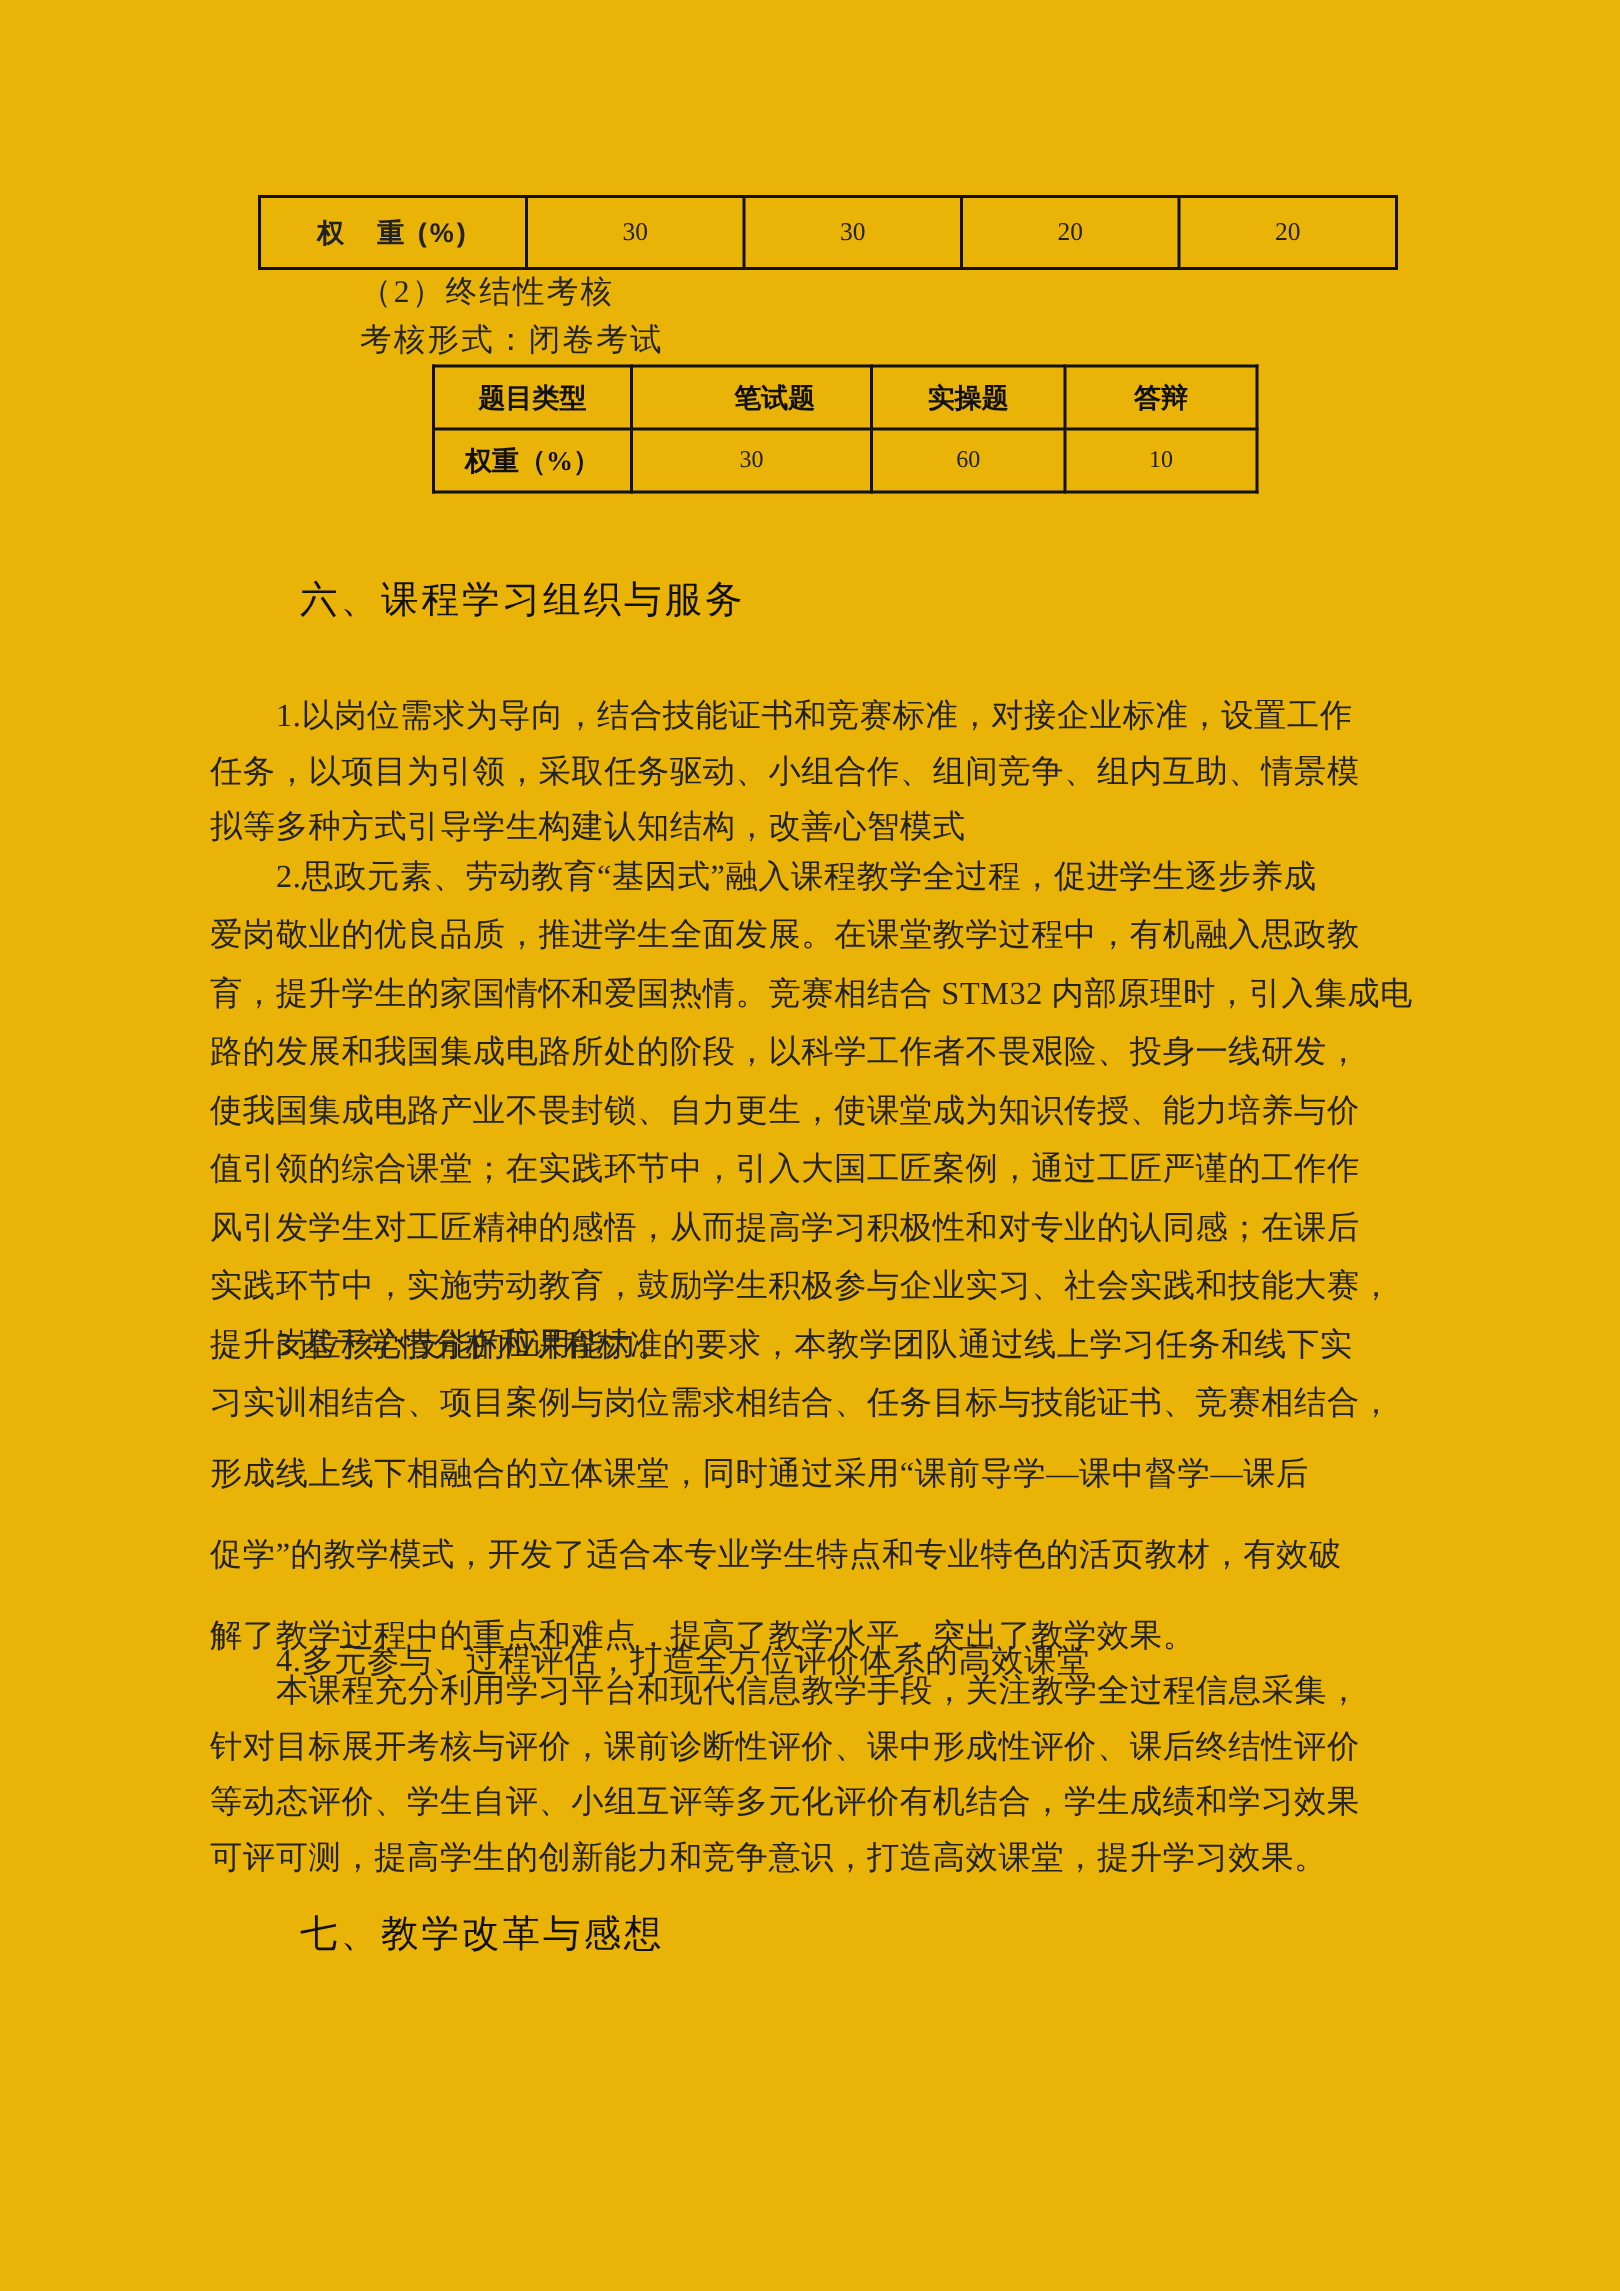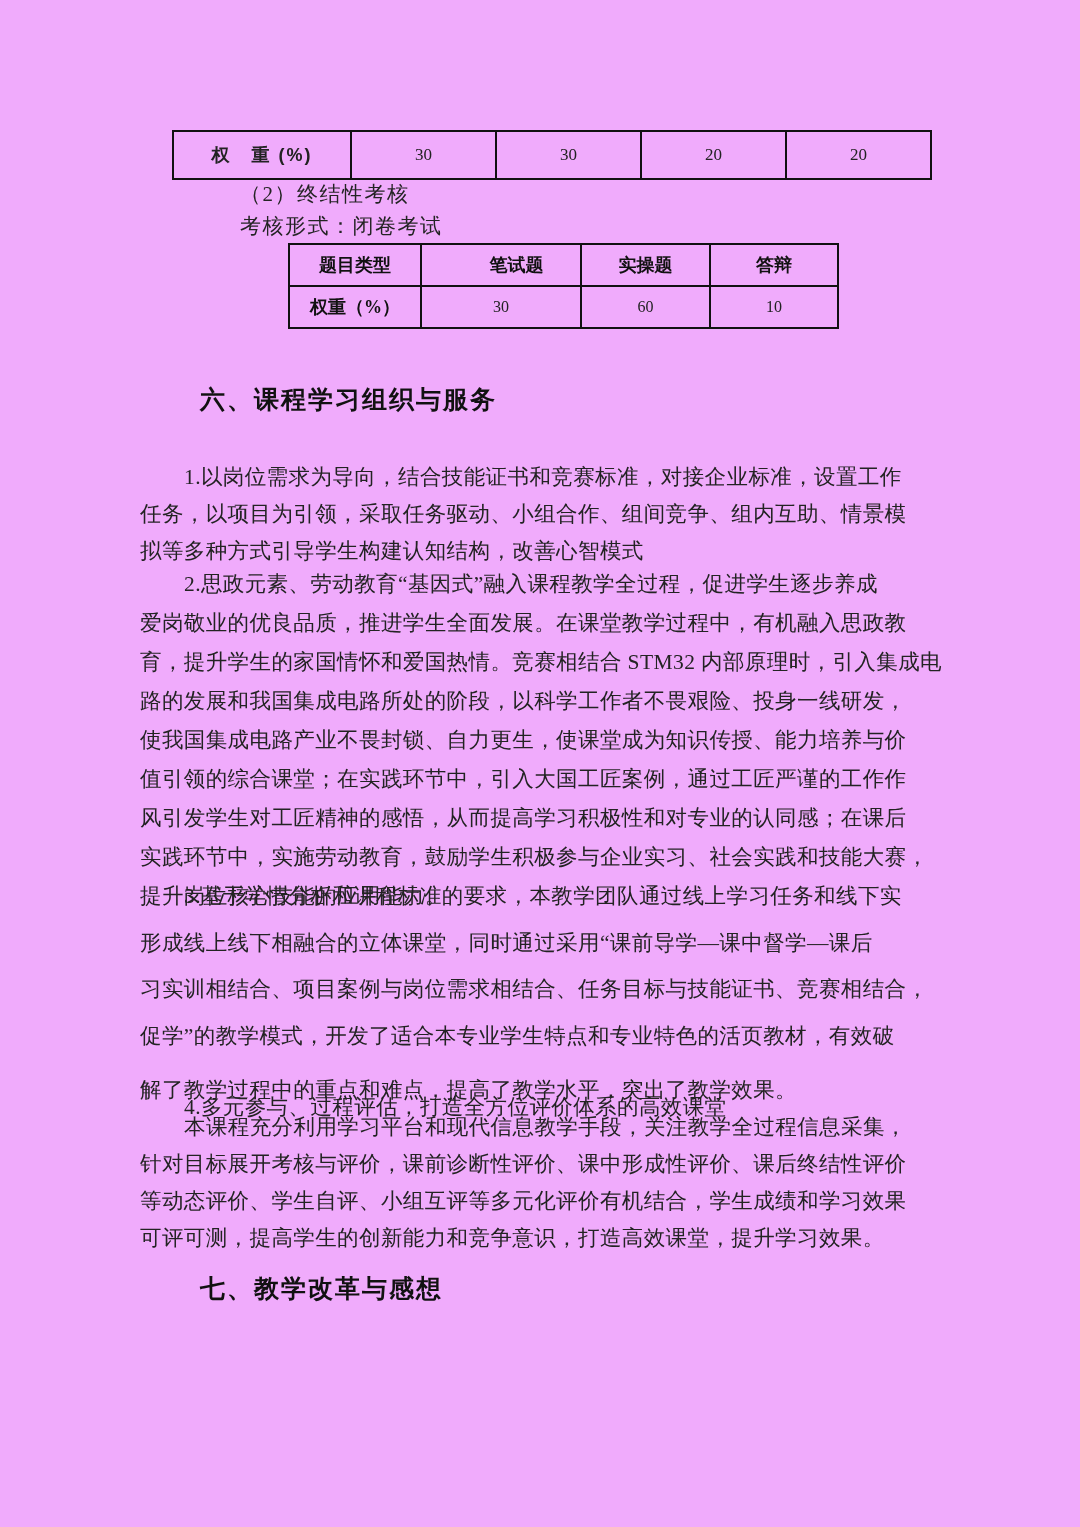--- a/index.html
+++ b/index.html
@@ -14,21 +14,21 @@
     font-family: "Liberation Serif", "DejaVu Serif", serif;
     color: #1a1a1a;
     overflow: hidden;
   }
 
   .page {
     position: absolute;
     left: 0; top: 0;
     width: 1080px;
     height: 1527px;
-    background: #f0abfc;
+    background: #eab308;
   }
 
   
   .table-weights-top {
     position: absolute;
     left: 172px;
     top: 130px;
     width: 738px;
     border-collapse: collapse;
     table-layout: fixed;
@@ -98,21 +98,21 @@
   }
   .table-exam .ce-a { width: 128px; }
   .table-exam .ce-b { width: 125px; padding-left: 32px; }
   .table-exam .ce-c { width: 125px; }
   .table-exam .ce-d { width: 124px; }
 
   
   .section-heading {
     position: absolute;
     font-size: 25px;
-    font-weight: bold;
+    font-weight: normal;
     letter-spacing: 2px;
     color: #111111;
     white-space: nowrap;
     font-family: "Liberation Sans", "DejaVu Sans", sans-serif;
   }
   #heading-six   { left: 200px; top: 383px; }
   #heading-seven { left: 200px; top: 1272px; }
 
   
   .para {
@@ -203,22 +203,22 @@
     <span class="ln">路的发展和我国集成电路所处的阶段，以科学工作者不畏艰险、投身一线研发，</span>
     <span class="ln">使我国集成电路产业不畏封锁、自力更生，使课堂成为知识传授、能力培养与价</span>
     <span class="ln">值引领的综合课堂；在实践环节中，引入大国工匠案例，通过工匠严谨的工作作</span>
     <span class="ln">风引发学生对工匠精神的感悟，从而提高学习积极性和对专业的认同感；在课后</span>
     <span class="ln">实践环节中，实施劳动教育，鼓励学生积极参与企业实习、社会实践和技能大赛，</span>
     <span class="ln">提升岗位核心技能的应用能力。</span>
   </div>
 
   <div class="para" id="para-3">
     <span class="ln indent2">3.基于学情分析和课程标准的要求，本教学团队通过线上学习任务和线下实</span>
+    <span class="ln">习实训相结合、项目案例与岗位需求相结合、任务目标与技能证书、竞赛相结合，</span>
     <span class="ln loose">形成线上线下相融合的立体课堂，同时通过采用“课前导学—课中督学—课后</span>
-    <span class="ln">习实训相结合、项目案例与岗位需求相结合、任务目标与技能证书、竞赛相结合，</span>
     <span class="ln loose">促学”的教学模式，开发了适合本专业学生特点和专业特色的活页教材，有效破</span>
     <span class="ln loose">解了教学过程中的重点和难点，提高了教学水平，突出了教学效果。</span>
   </div>
 
   <div class="para" id="para-4">
     <span class="ln indent2">4.多元参与、过程评估，打造全方位评价体系的高效课堂</span>
   </div>
 
   <div class="para" id="para-5">
     <span class="ln indent2">本课程充分利用学习平台和现代信息教学手段，关注教学全过程信息采集，</span>

